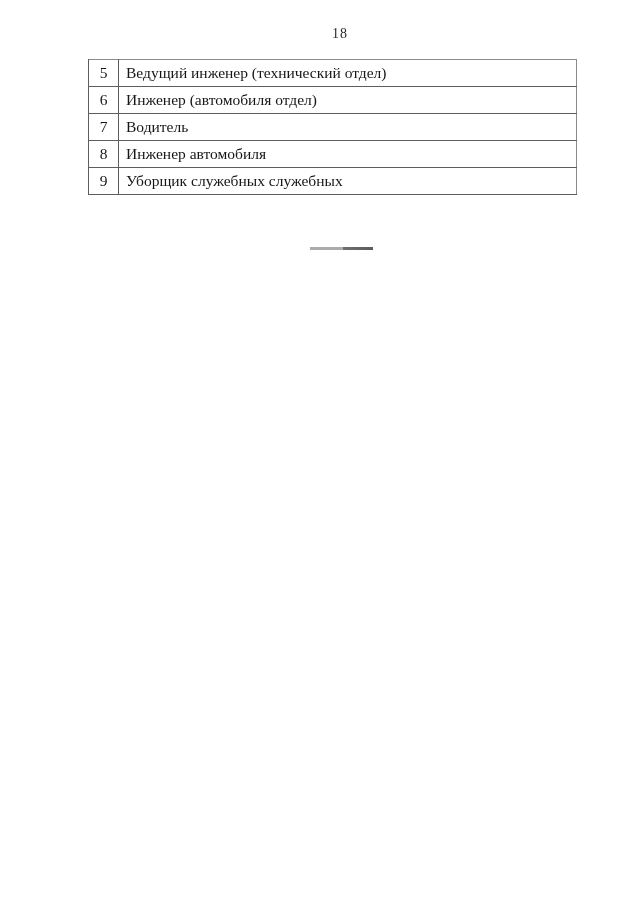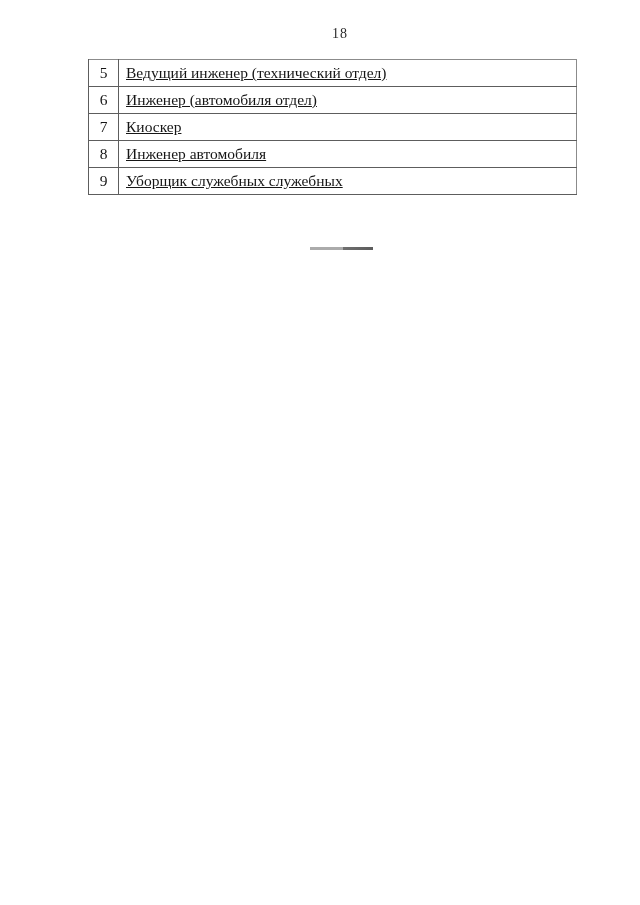--- a/index.html
+++ b/index.html
@@ -37,21 +37,21 @@
   }
   table.doc-table td {
     border: 1px solid #5d5d5d;
     height: 27px;
     vertical-align: middle;
     background: #ffffff;
   }
   
   table.doc-table { border: 1px solid #8b8b8b; }
   table.doc-table tr:first-child td { border-top: 1px dashed #9a9a9a; }
-  table.doc-table td:last-child { border-right: 1px dashed #8f8f8f; text-decoration: underline; }
+  table.doc-table td:last-child { border-right: 1px dashed #8f8f8f; }
   td.cell-num {
     width: 30px;
     text-align: center;
     padding: 0 2px;
   }
   td.cell-title {
     padding: 0 6px 0 7px;
     white-space: nowrap;
     overflow: hidden;
   }
@@ -78,21 +78,21 @@
       <td class="cell-title">Ведущий инженер (технический отдел)</td>
     </tr>
 
     <tr>
       <td class="cell-num">6</td>
       <td class="cell-title">Инженер (автомобиля отдел)</td>
     </tr>
 
     <tr>
       <td class="cell-num">7</td>
-      <td class="cell-title">Киоскер</td>
+      <td class="cell-title">Водитель</td>
     </tr>
 
     <tr>
       <td class="cell-num">8</td>
       <td class="cell-title">Инженер автомобиля</td>
     </tr>
 
     <tr>
       <td class="cell-num">9</td>
       <td class="cell-title">Уборщик служебных служебных</td>

